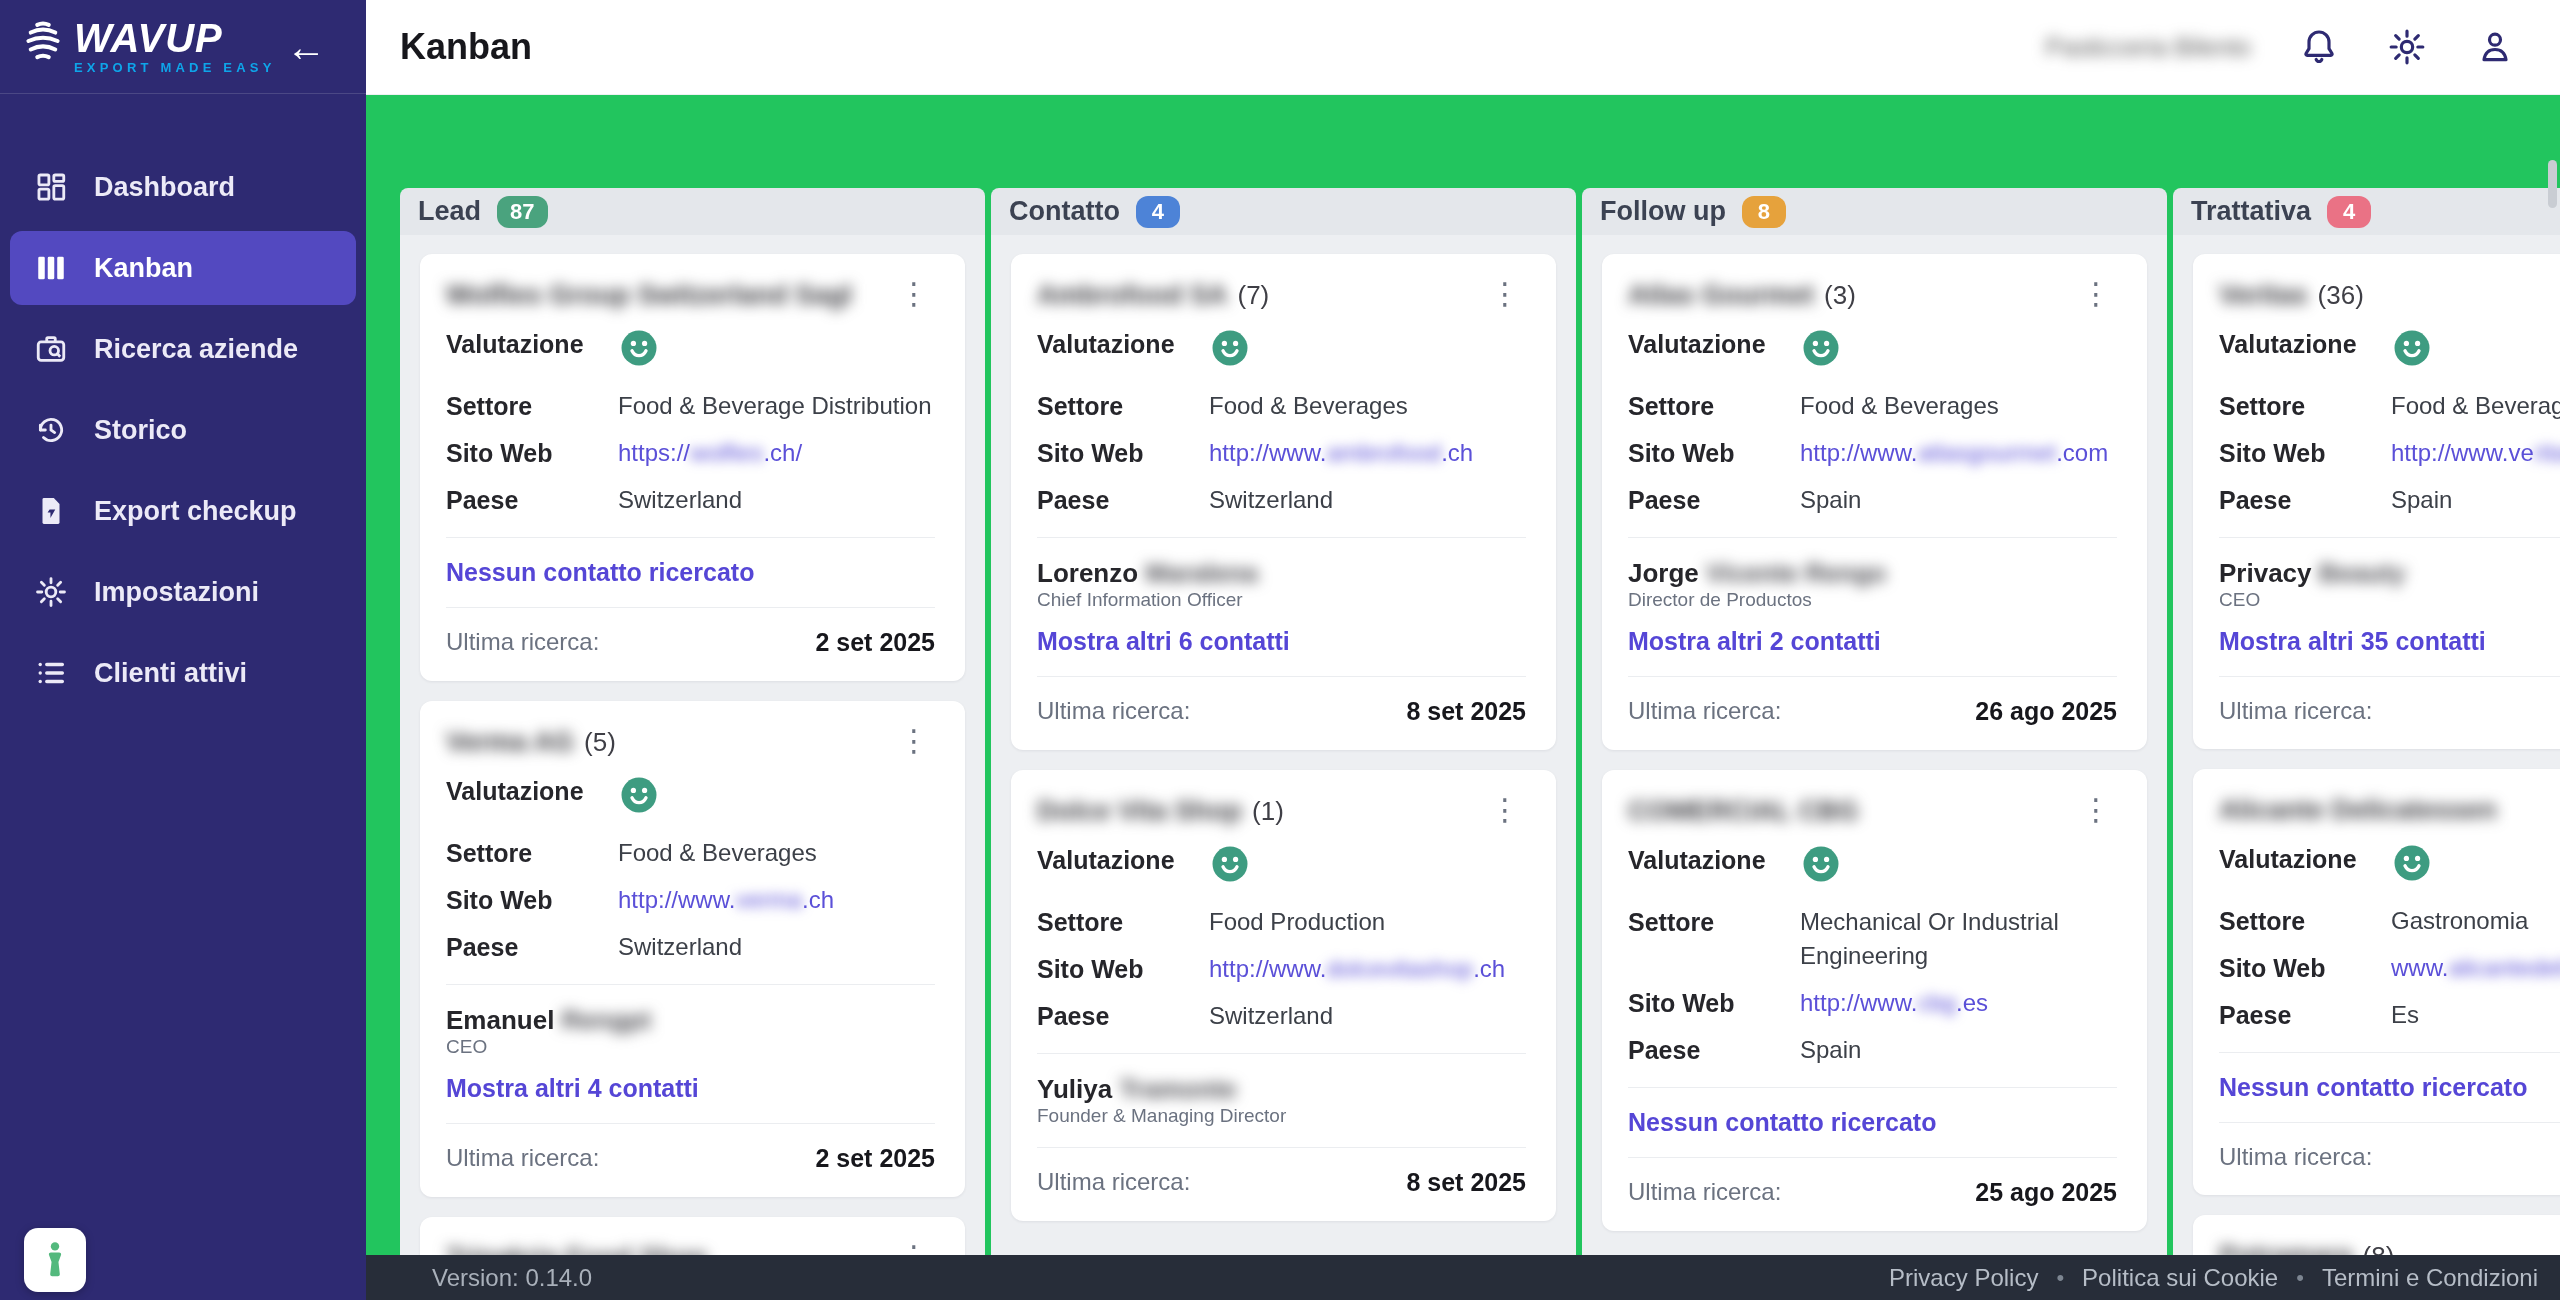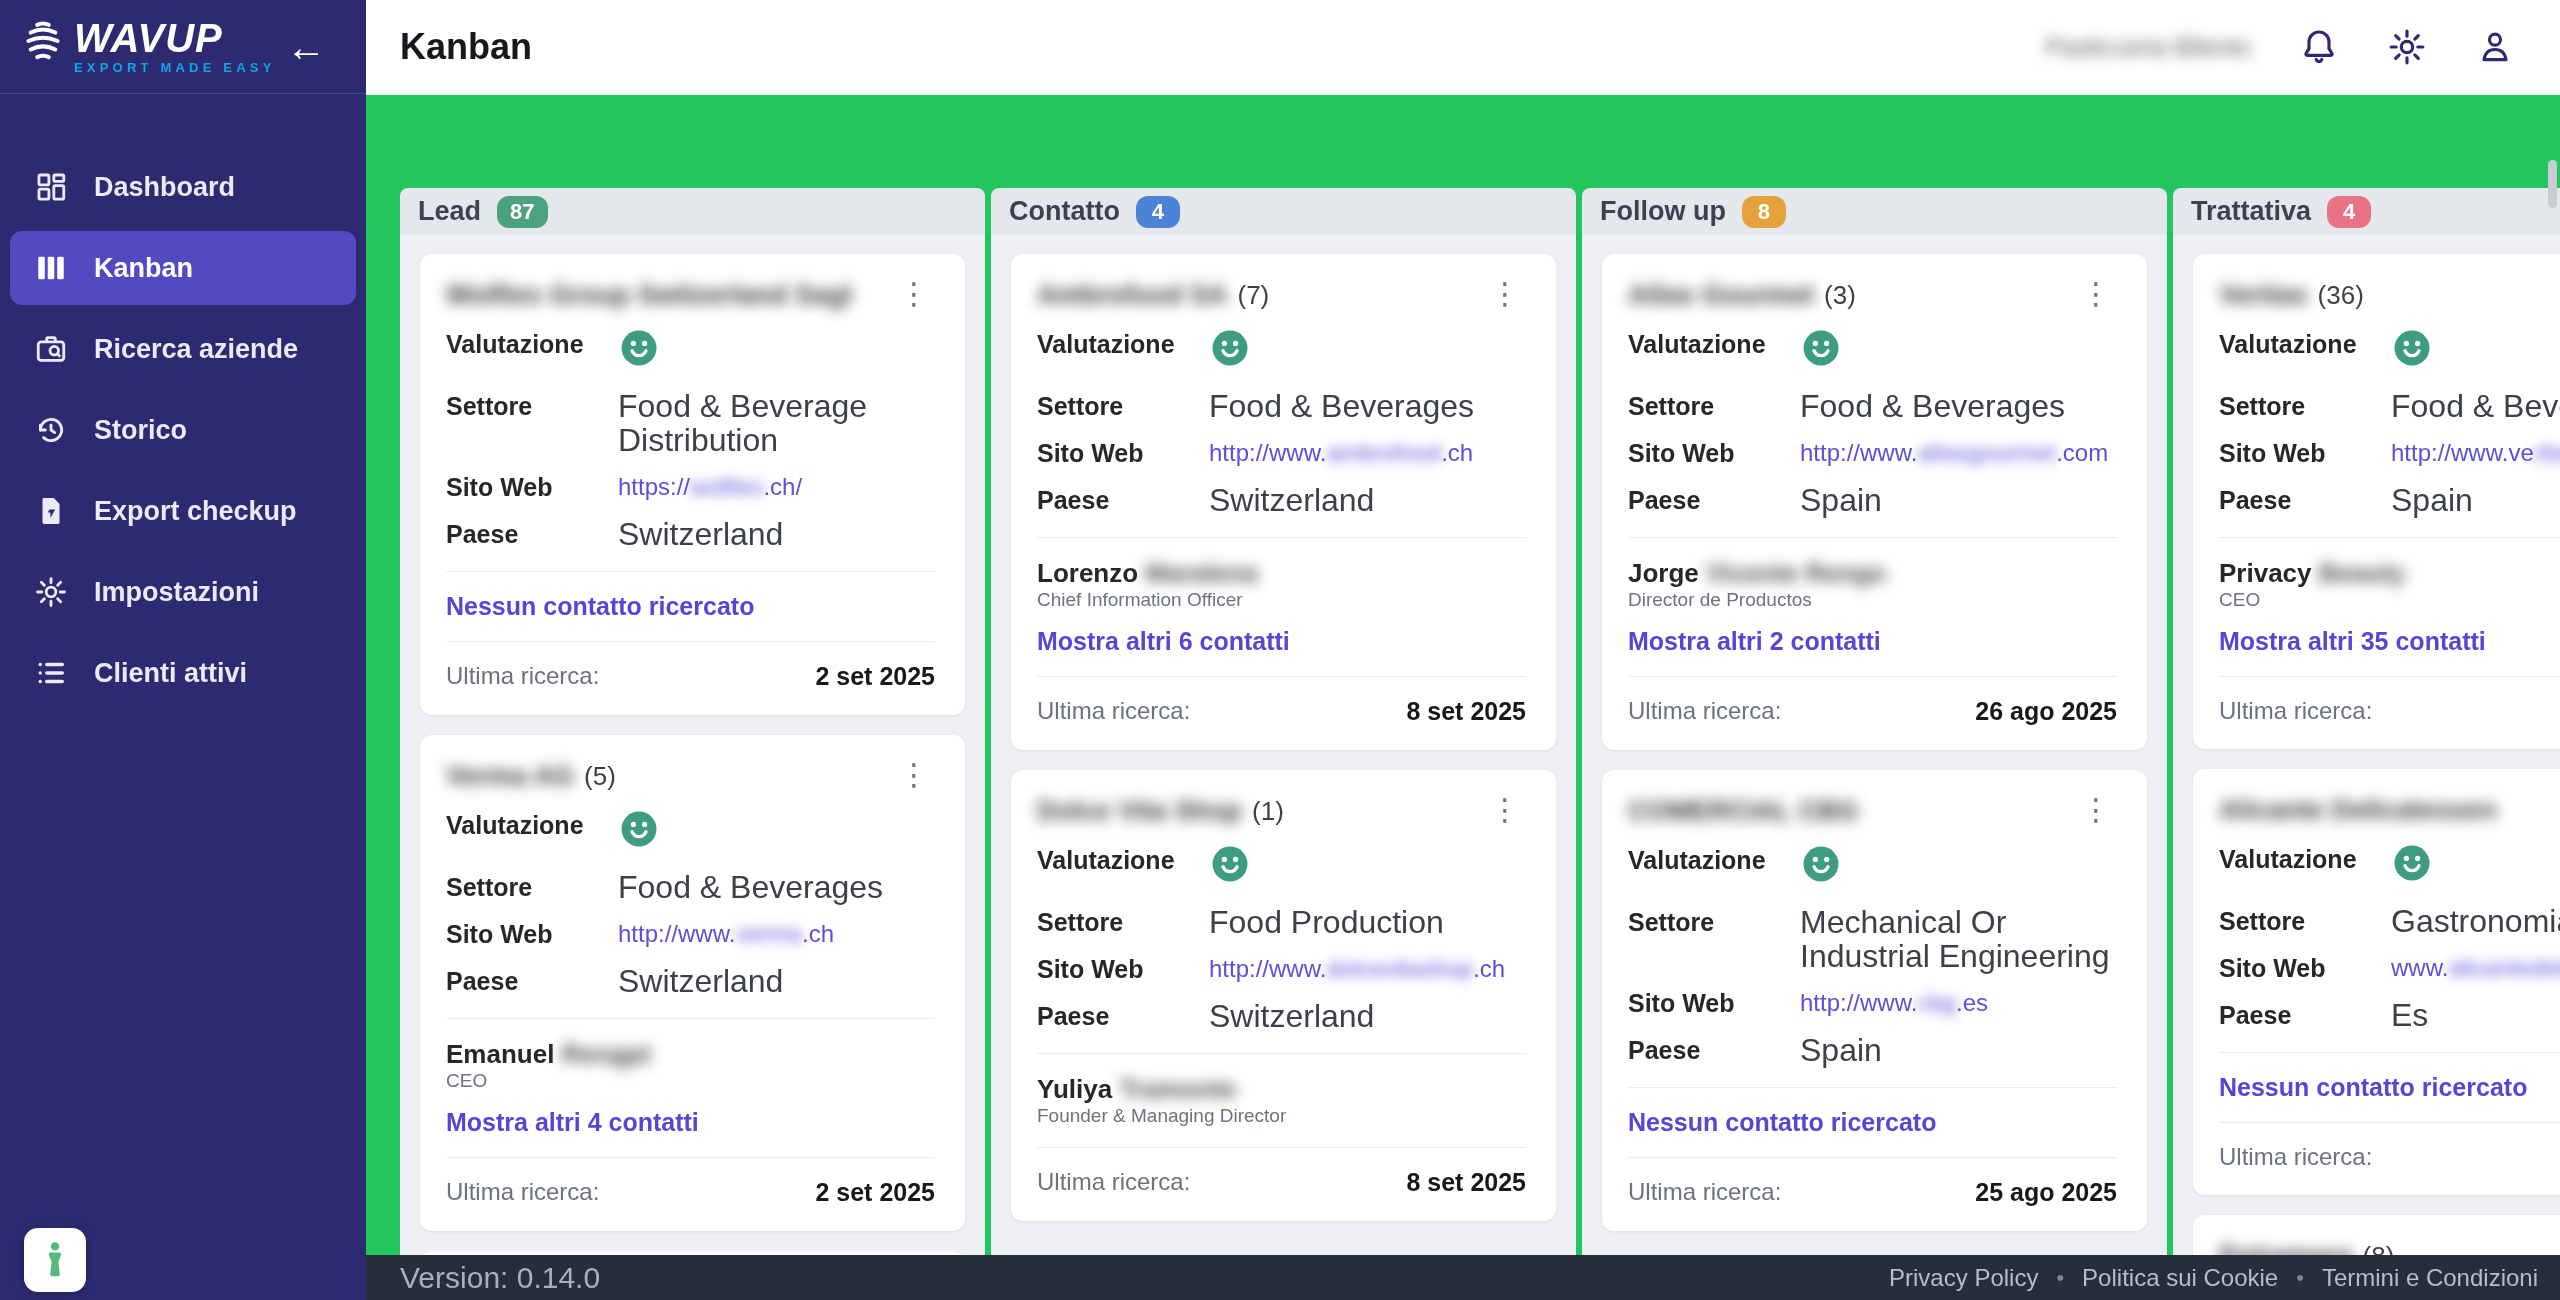--- a/index.html
+++ b/index.html
@@ -44,40 +44,40 @@
 
   
   .card { background:#fff; border-radius:12px; box-shadow:0 1px 3px rgba(20,20,40,.07); padding:26px 30px 24px 26px; }
   .card.partial { padding-bottom:90px; }
   .card-head { display:flex; align-items:flex-start; margin-bottom:16px; }
   .card-title { font-size:27px; font-weight:700; color:#3c3c41; filter:blur(7px); }
   .card-count { font-size:26px; color:#3f3f46; margin-left:10px; }
   .kebab { margin-left:auto; color:#6b7280; font-size:30px; line-height:28px; cursor:pointer; padding:0 6px; }
   .row { display:flex; align-items:flex-start; margin-bottom:13px; }
   .row .lbl { width:172px; flex:0 0 172px; font-size:25px; font-weight:700; color:#26262b; line-height:34px; }
-  .row .val { font-size:32px; color:#3c4048; line-height:34px; }
+  .row .val { font-size:24px; color:#3c4048; line-height:34px; }
   .rating-row { margin-bottom:20px; }
   .smiley svg { width:42px; height:42px; display:block; }
   .weblink { font-size:24px; color:#5b50d8; line-height:34px; white-space:nowrap; text-decoration:none; cursor:pointer; }
   .weblink .mid { filter:blur(6px); }
   .divider { height:1px; background:#ebedf0; margin:20px 0; }
   .contact-name { font-size:26px; font-weight:700; color:#26262b; }
   .contact-name .last { filter:blur(7px); font-weight:600; color:#4a4a50; }
   .contact-role { font-size:19px; color:#6b7280; }
   .purple-link { display:inline-block; margin-top:16px; font-size:25px; font-weight:600; color:#5546d6; cursor:pointer; }
   .purple-link.solo { margin-top:0; }
   .card-foot { display:flex; align-items:flex-start; }
   .foot-lbl { font-size:24px; color:#6b7280; }
   .foot-date { margin-left:auto; font-size:25px; font-weight:700; color:#17171c; }
 
   .scroll-thumb { position:absolute; right:3px; top:160px; width:9px; height:48px; background:#c9cdd3; border-radius:5px; z-index:8; cursor:pointer; }
 
   
   .footer { position:absolute; left:366px; right:0; bottom:0; height:45px; background:#272d39; display:flex; align-items:center; padding:0 22px 0 34px; z-index:6; }
-  .version { color:#a9b0ba; font-size:30px; }
+  .version { color:#a9b0ba; font-size:24px;margin-left:32px; }
   .f-links { margin-left:auto; display:flex; align-items:center; gap:18px; }
   .f-link { color:#b6bdc7; font-size:24px; cursor:pointer; }
   .f-dot { color:#7c8591; font-size:22px; }
 </style>
 </head>
 <body>
 
 <aside class="sidebar">
   <div class="logo-row">
     <div class="logo-wrap">

